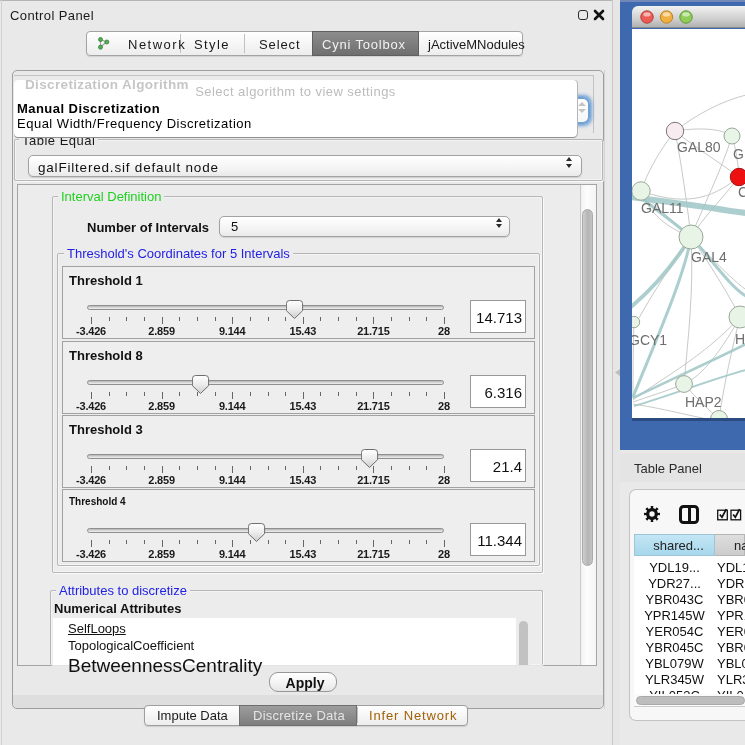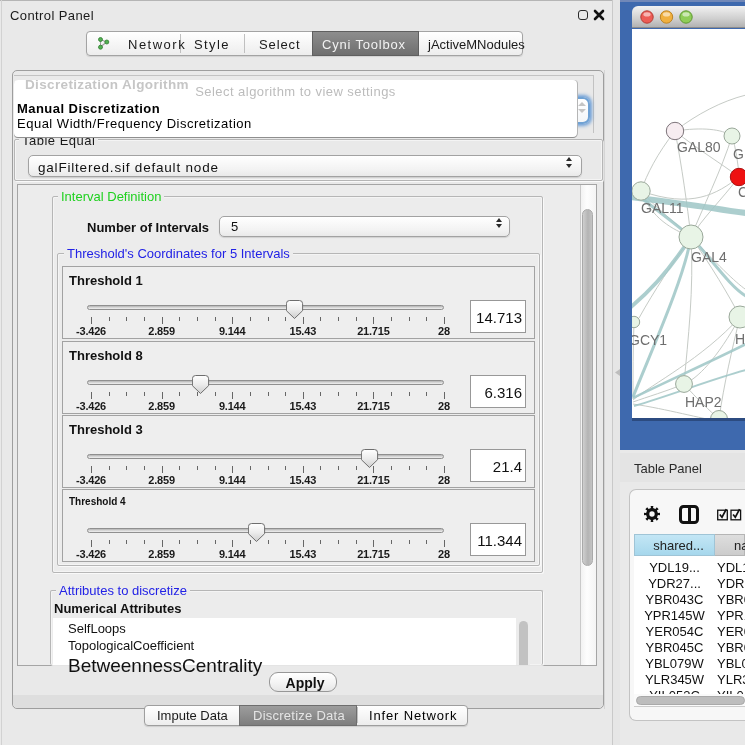--- a/index.html
+++ b/index.html
@@ -231,34 +231,34 @@
     <path d="M3.6 0.5 h9.8 a3.2 3.2 0 0 1 3.2 3.2 v7 l-8.1 7.8 l-8.1 -7.8 v-7 a3.2 3.2 0 0 1 3.2 -3.2 z" fill="url(#tg)" stroke="#6e6e6e" stroke-width="1"></path>
   </svg>
 <div class="abs" style="left:470px;top:523.0px;width:56px;height:33px;background:#fff;border:1px solid #989898;"></div>
 <div class="abs" style="left:470px;top:532.0px;width:52px;text-align:right;font-size:15px;color:#111;">11.344</div>
 
 <div class="abs etched" style="left:50px;top:590px;width:493px;height:75px;border-bottom:none;"></div>
 <div class="gblabel" style="left:56px;top:584px;color:#2222e6;background:#ececec;">Attributes to discretize</div>
 <div class="abs" style="left:54px;top:601px;font-size:13px;font-weight:bold;color:#111;">Numerical Attributes</div>
 <div class="abs" style="left:53px;top:618px;width:463px;height:47px;background:#ffffff;"></div>
 <div class="abs" style="left:516px;top:618px;width:14px;height:47px;background:#ececec;"></div>
-<div class="abs" style="left:68px;top:621px;font-size:13px;color:#111;">SelfLoops</div>
+<div class="abs" style="left:68px;top:621px;font-size:13px;color:#111;text-decoration:underline;">SelfLoops</div>
 <div class="abs" style="left:68px;top:638px;font-size:13px;color:#111;">TopologicalCoefficient</div>
 <div class="abs" style="left:68px;top:655px;font-size:19px;color:#111;">BetweennessCentrality</div>
 <div class="abs" style="left:519px;top:621px;width:9px;height:44px;background:#c2c2c2;border-radius:5px 5px 0 0;"></div>
 
 <div class="abs" style="left:269px;top:672px;width:68px;height:20px;background:linear-gradient(#ffffff,#f2f2f2 60%,#e6e6e6);border:1px solid #979797;border-radius:9px;"></div>
 <div class="abs" style="left:269px;top:675px;width:72px;text-align:center;font-size:14px;font-weight:bold;color:#111;">Apply</div>
 
 <div class="abs" style="left:144px;top:704.5px;width:324px;height:21px;background:linear-gradient(#ffffff,#ededed);border:1px solid #9e9e9e;border-radius:4px;box-shadow:0 1px 1px rgba(0,0,0,.12);"></div>
 <div class="abs" style="left:238.7px;top:704.5px;width:118.4px;height:21px;background:linear-gradient(#9d9d9d,#7e7e7e);border:1px solid #6e6e6e;"></div>
 <div class="abs" style="left:357px;top:707px;width:1px;height:16px;background:#c0c0c0;"></div>
 <div class="abs" style="left:157px;top:708px;font-size:13px;color:#1a1a1a;">Impute Data</div>
 <div class="abs" style="left:253px;top:708px;font-size:13px;letter-spacing:0.25px;color:#e5e5e5;">Discretize Data</div>
-<div class="abs" style="left:369px;top:708px;font-size:13px;letter-spacing:0.85px;color:#000000;">Infer Network</div>
+<div class="abs" style="left:369px;top:708px;font-size:13px;letter-spacing:0.85px;color:#a16207;">Infer Network</div>
 
 <div class="abs" style="left:14px;top:80px;width:563px;height:57px;background:#ffffff;border-radius:4px;box-shadow:0 1px 0 #8f8f8f,1px 0 0 #b5b5b5;"></div>
 <div class="abs" style="left:14px;top:84px;width:563px;text-align:center;font-size:13px;letter-spacing:0.45px;color:#bcbcbc;">Select algorithm to view settings</div>
 <div class="abs" style="left:17px;top:101px;font-size:13px;font-weight:bold;letter-spacing:0.45px;color:#000;">Manual Discretization</div>
 <div class="abs" style="left:17px;top:115.5px;font-size:13px;letter-spacing:0.5px;color:#000;">Equal Width/Frequency Discretization</div>
 
 <div class="abs" style="left:25px;top:77px;font-size:13.5px;font-weight:bold;letter-spacing:0.35px;color:#c6c6c6;text-align:center;">Discretization Algorithm</div>
 
 <div class="abs" style="left:620px;top:0;width:125px;height:450px;background:#3e69ae;"></div>
 <div class="abs" style="left:620px;top:0;width:125px;height:2px;background:#7188b8;"></div>

